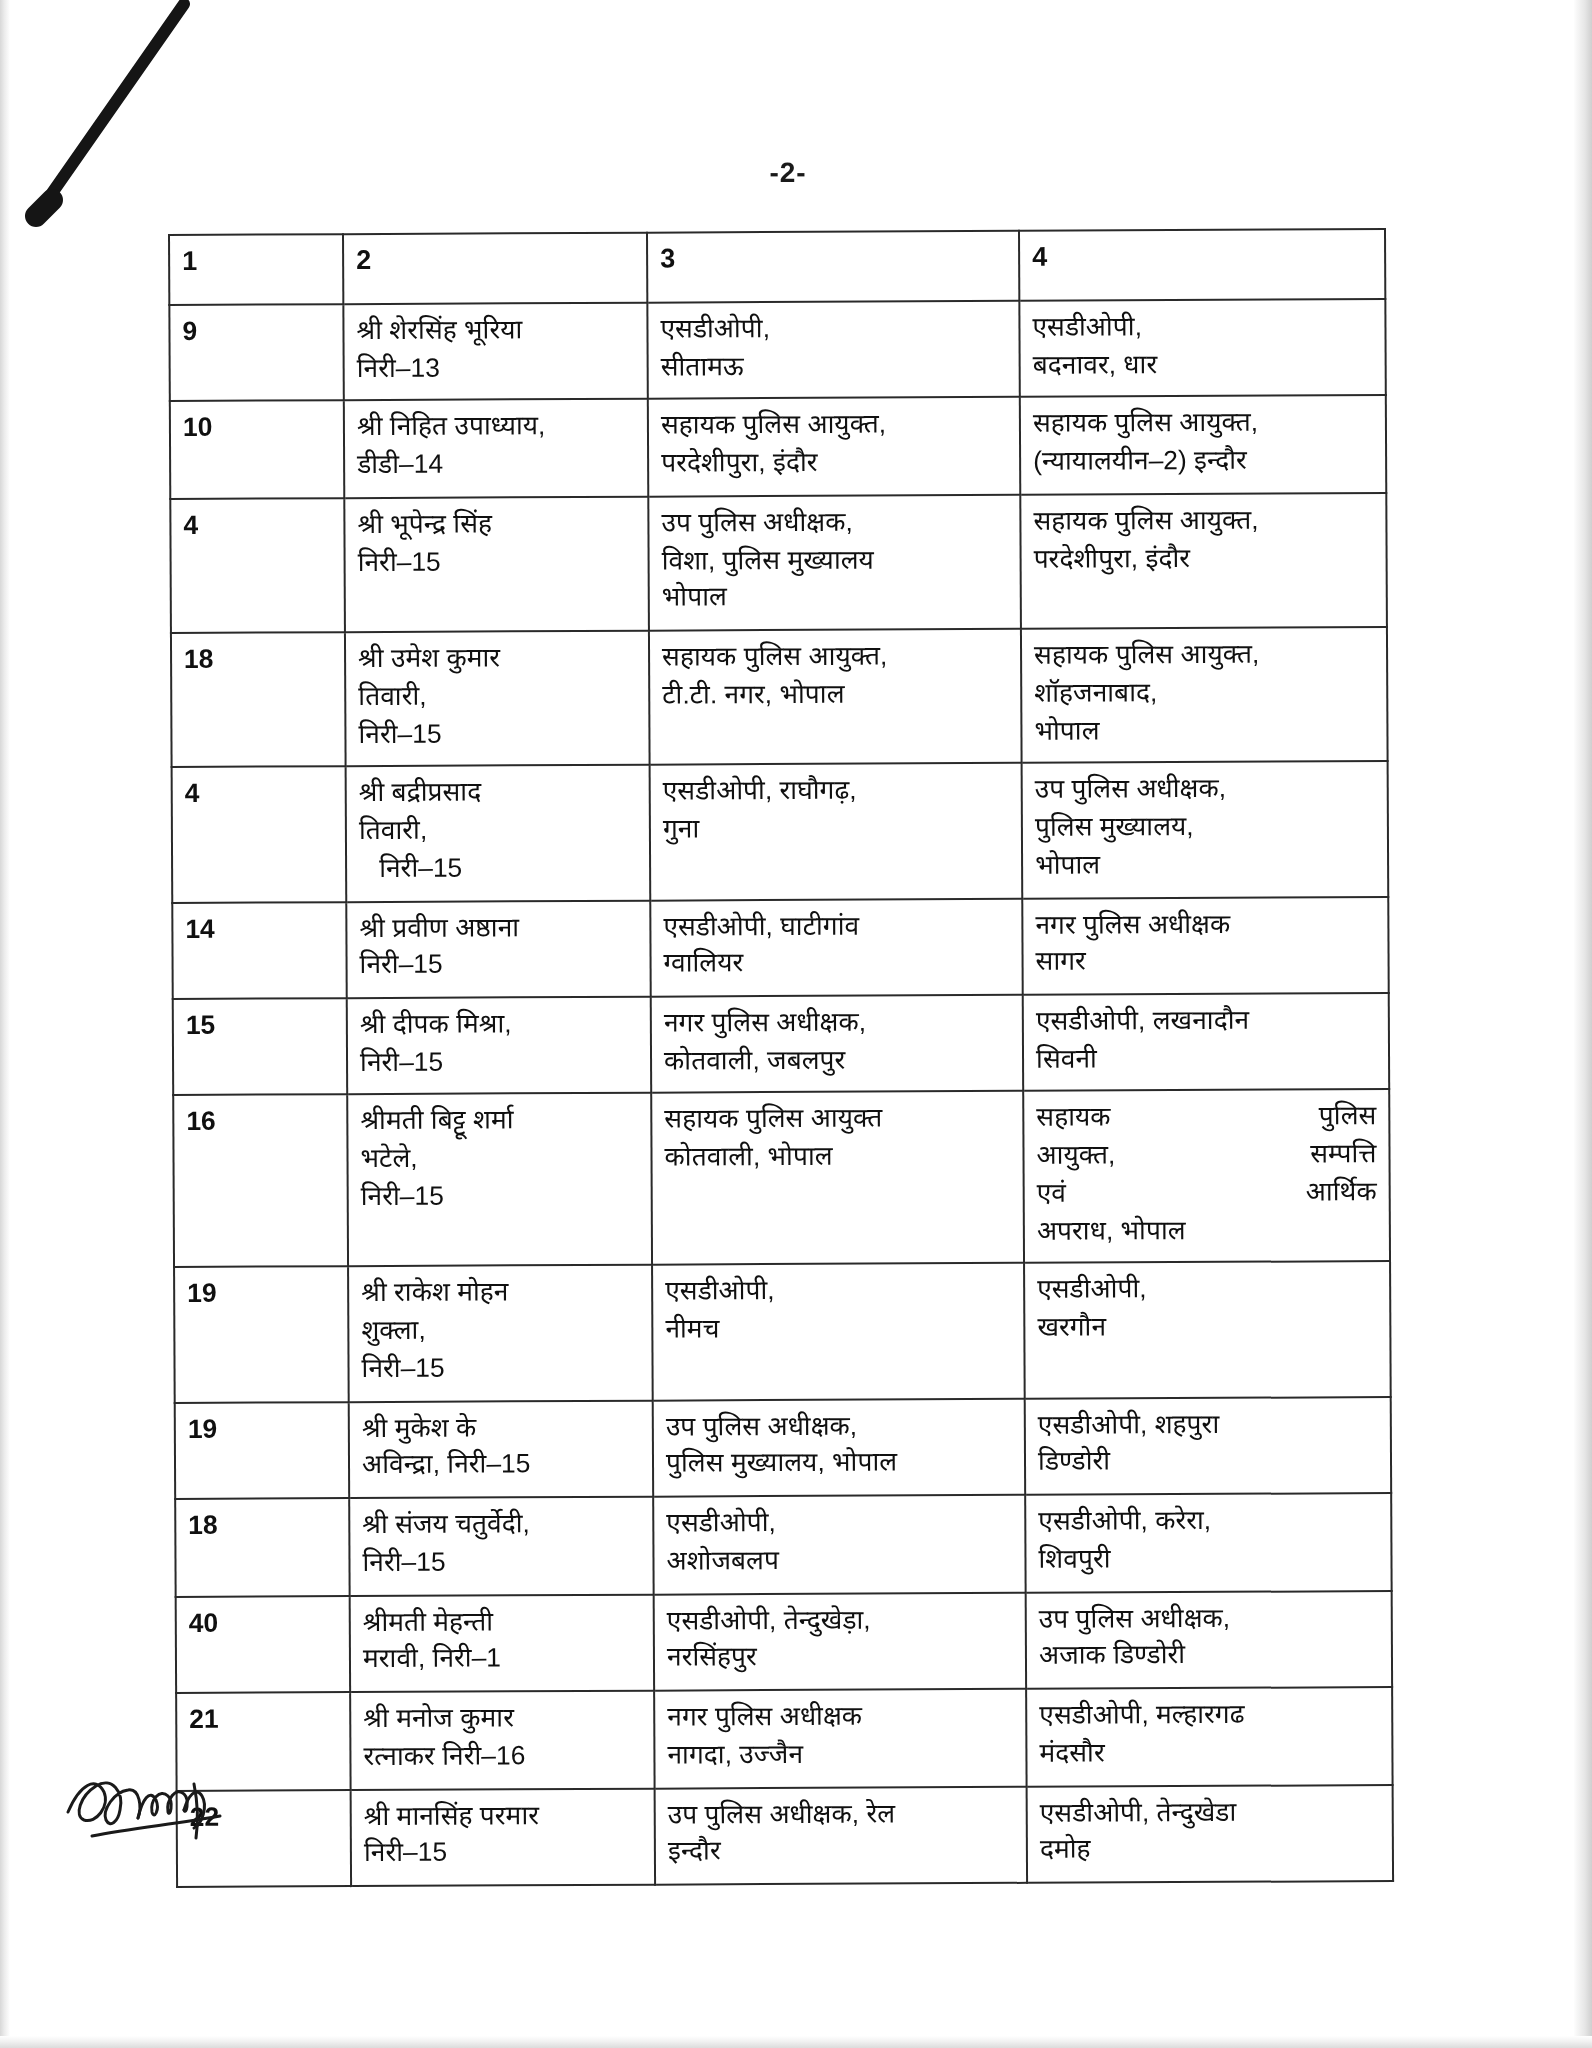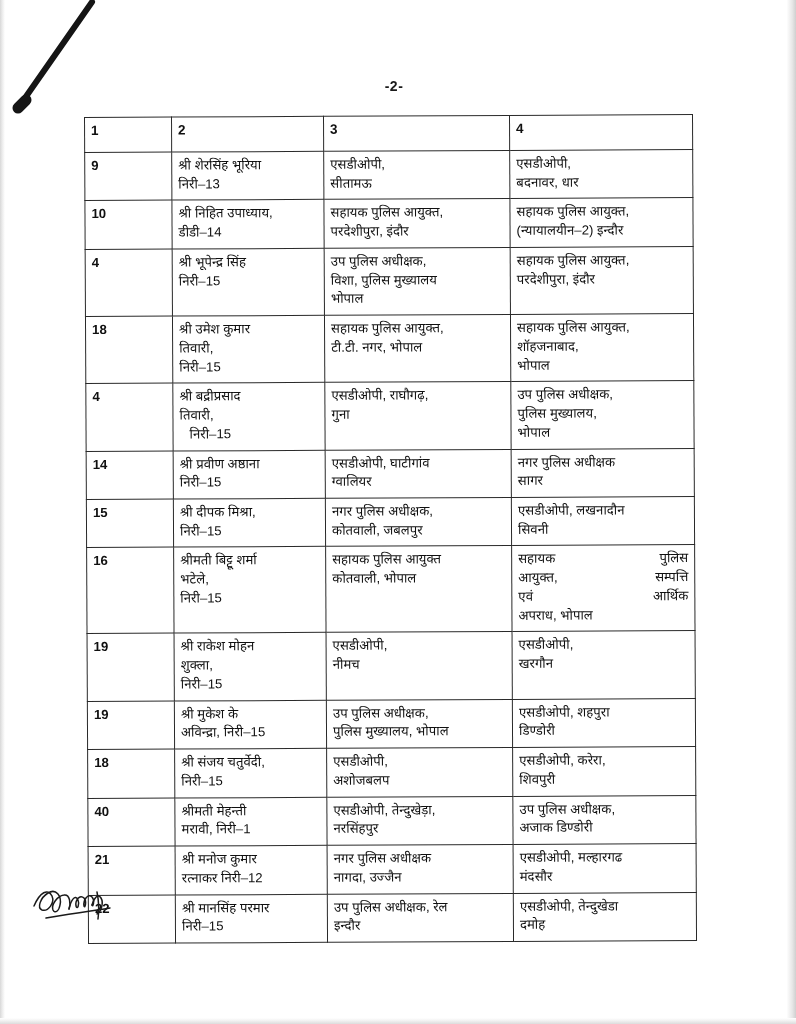--- a/index.html
+++ b/index.html
@@ -357,21 +357,21 @@
           </td>
           <td>
             <span class="ln">उप पुलिस अधीक्षक,</span>
             <span class="ln">अजाक डिण्डोरी</span>
           </td>
         </tr>
         <tr>
           <td class="sn">21</td>
           <td>
             <span class="ln">श्री मनोज कुमार</span>
-            <span class="ln">रत्नाकर निरी–12</span>
+            <span class="ln">रत्नाकर निरी–16</span>
           </td>
           <td>
             <span class="ln">नगर पुलिस अधीक्षक</span>
             <span class="ln">नागदा, उज्जैन</span>
           </td>
           <td>
             <span class="ln">एसडीओपी, मल्हारगढ</span>
             <span class="ln">मंदसौर</span>
           </td>
         </tr>

